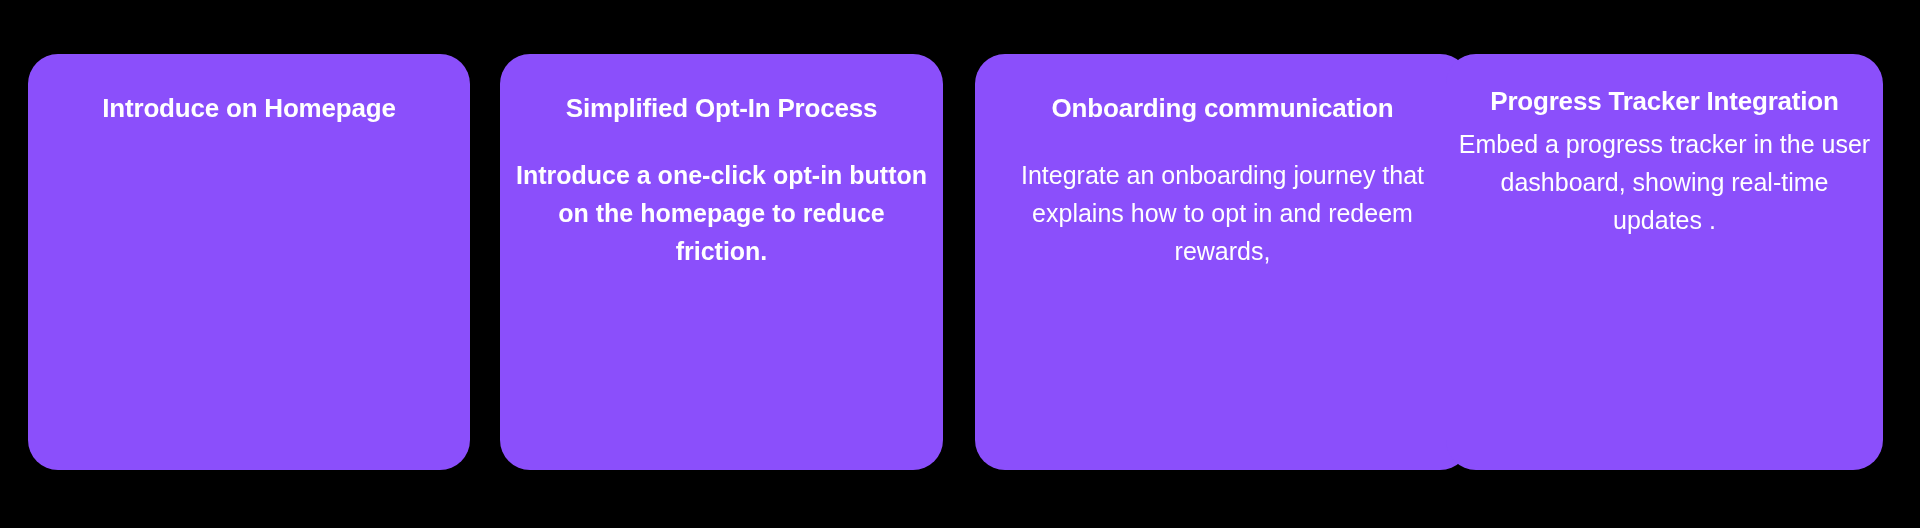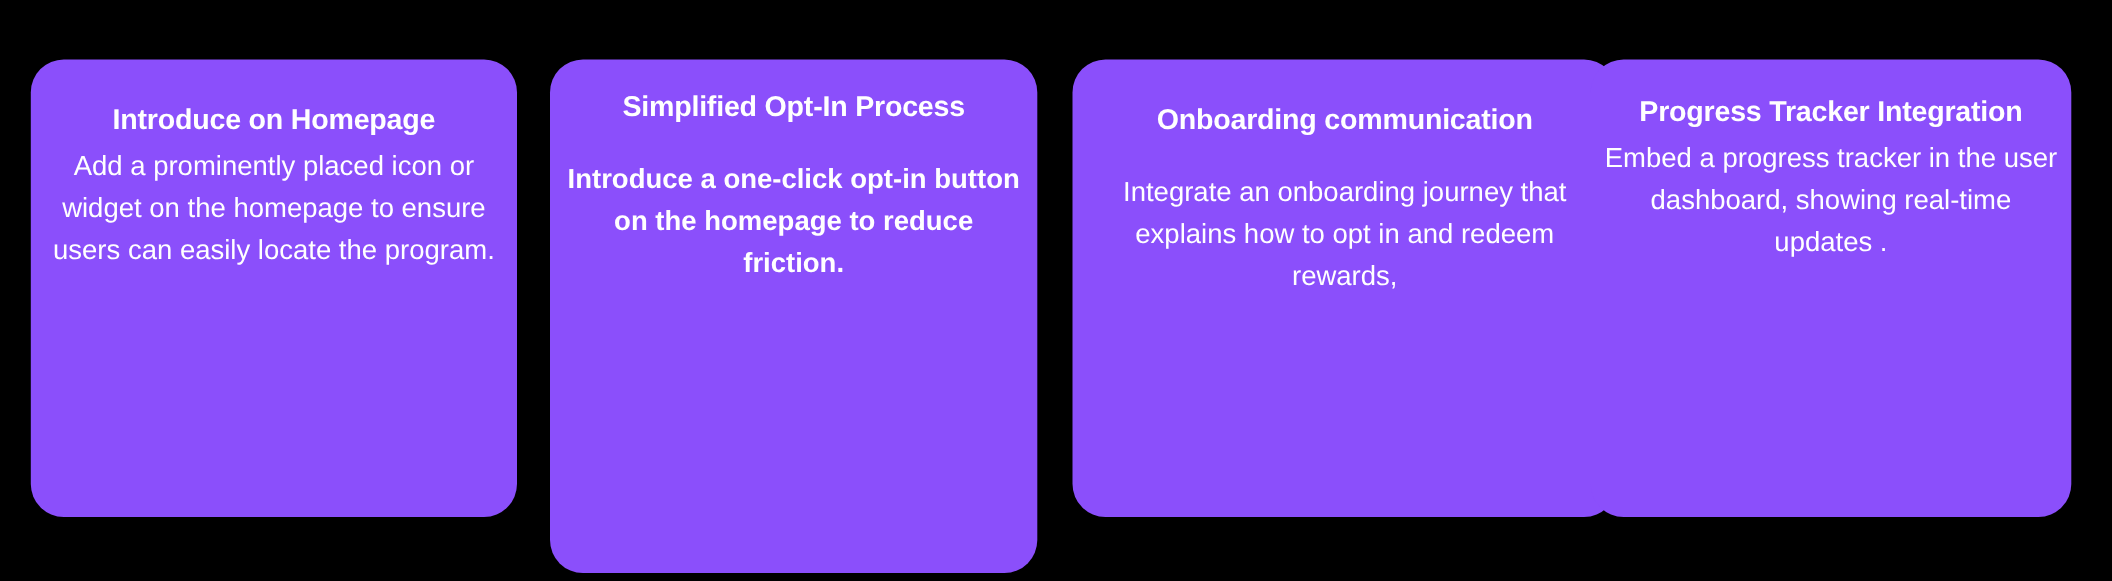--- a/index.html
+++ b/index.html
@@ -48,37 +48,36 @@
     color: #ffffff;
     margin: 0;
     padding: 0 12px;
     white-space: pre-line;
   }
 
   
   #card-1 { left: 28px;   top: 54px; width: 442px; height: 416px; padding-top: 38px; }
   #card-1 .card-body { margin-top: 8px; }
 
-  #card-2 { left: 500px;  top: 54px; width: 443px; height: 467px; padding-top: 26px; }
+  #card-2 { left: 500px;  top: 54px; width: 443px; height: 416px; padding-top: 38px; }
   #card-2 .card-body { margin-top: 32px; font-weight: bold; }
 
   #card-3 { left: 975px;  top: 54px; width: 495px; height: 416px; padding-top: 38px; }
   #card-3 .card-body { margin-top: 32px; }
 
   #card-4 { left: 1446px; top: 54px; width: 437px; height: 416px; padding-top: 31px; }
   #card-4 .card-body { margin-top: 8px; }
 </style>
 </head>
 <body>
 
 <div id="canvas">
 
   <div class="card" id="card-1">
     <div class="card-title">Introduce on Homepage</div>
-    <div class="card-body">Add a prominently placed icon or widget on the homepage to ensure users can easily locate the program.</div>
   </div>
 
   <div class="card" id="card-2">
     <div class="card-title">Simplified Opt-In Process</div>
     <div class="card-body">Introduce a one-click opt-in button on the homepage to reduce friction.</div>
   </div>
 
   <div class="card" id="card-3">
     <div class="card-title">Onboarding communication</div>
     <div class="card-body">Integrate an onboarding journey that explains how to opt in and redeem rewards,</div>

